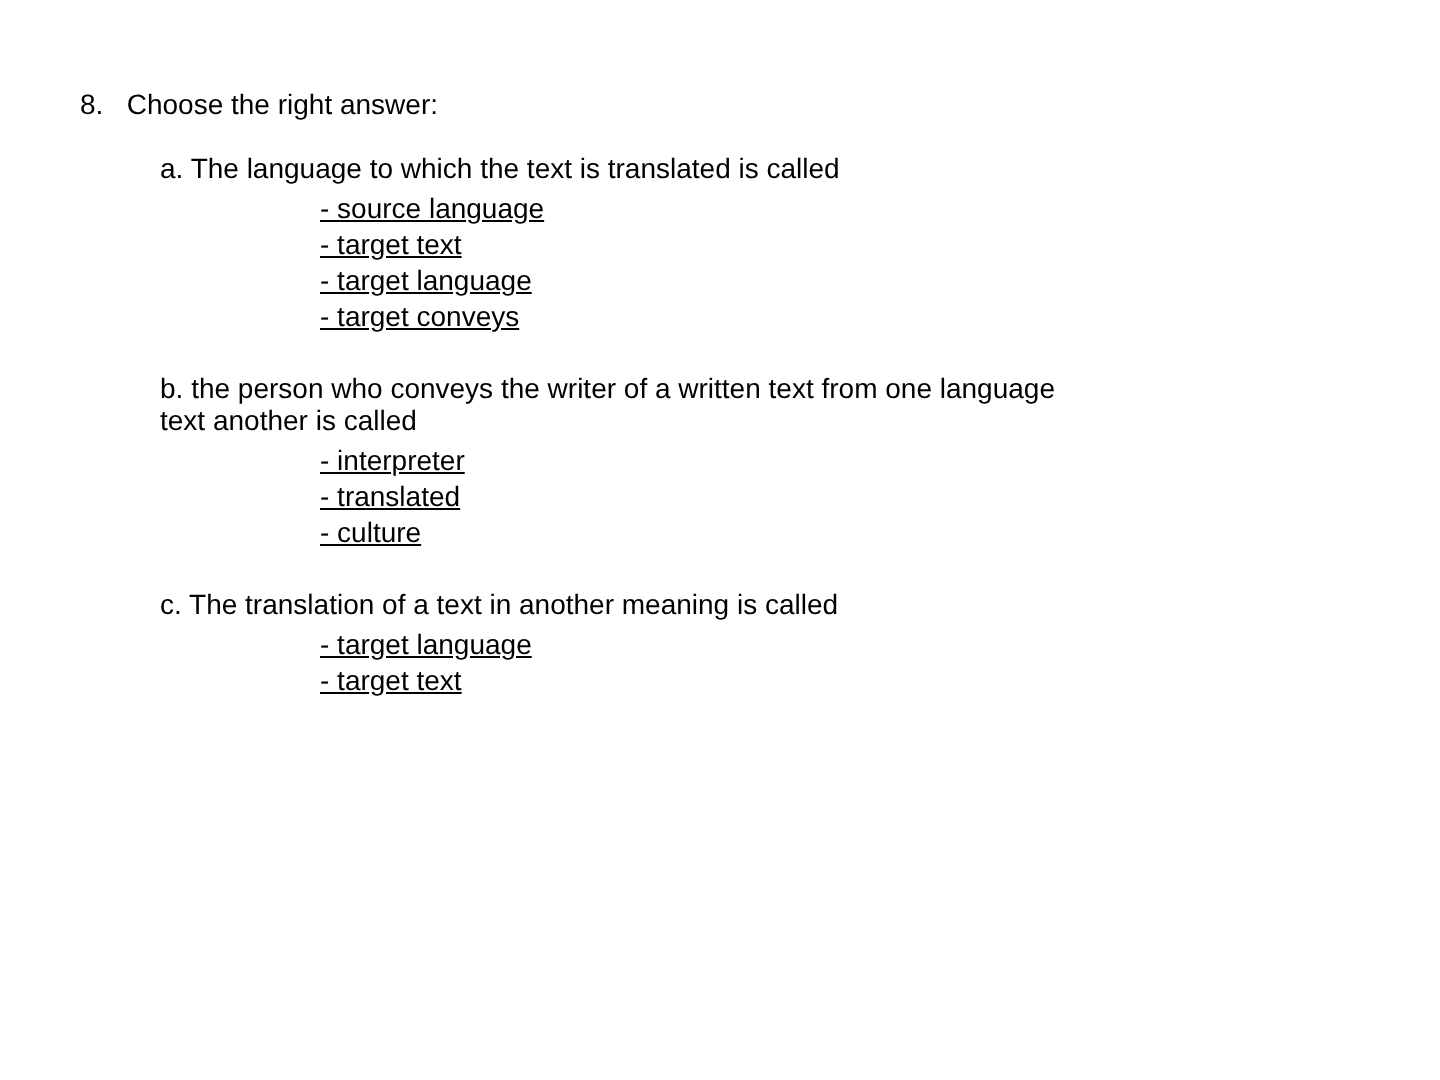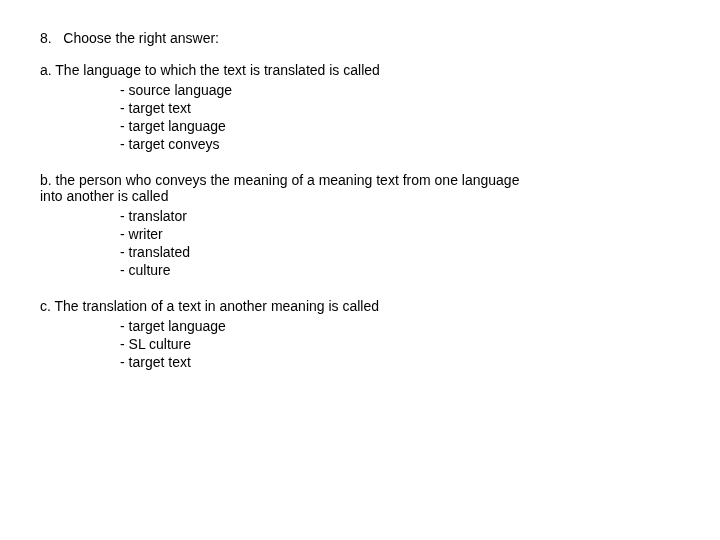--- a/index.html
+++ b/index.html
@@ -12,37 +12,39 @@
       background: #ffffff;
       font-family: Arial, sans-serif;
       font-size: 14px;
       color: #000000;
       width: 720px;
       height: 540px;
       overflow: hidden;
     }
 
     .page {
-      padding: 30px 40px;
+      padding: 44px 40px;
     }
 
     .question-number {
       margin-bottom: 16px;
     }
 
     .sub-question {
+      margin-left: 40px;
       margin-bottom: 20px;
     }
 
     .sub-question-text {
       margin-bottom: 4px;
     }
 
     .options {
       margin-left: 80px;
+      text-decoration: underline;
     }
 
     .option {
       margin: 2px 0;
     }
 
     .sub-b-text {
       margin-bottom: 4px;
     }
   </style>
@@ -64,36 +66,34 @@
     <div class="options">
       <div class="option">- source language</div>
       <div class="option">- target text</div>
       <div class="option">- target language</div>
       <div class="option">- target conveys</div>
     </div>
   </div>
 
   <div class="sub-question">
     <div class="sub-b-text">
-      <span>b. </span><span>the person who conveys the meaning of a meaning text from one language</span>
+      <span>b. </span><span>the person who conveys the writer of a written text from one language</span>
       <br>
-      <span>into another is called</span>
+      <span>text another is called</span>
     </div>
     <div class="options">
-      <div class="option">- translator</div>
-      <div class="option">- writer</div>
+      <div class="option">- interpreter</div>
       <div class="option">- translated</div>
       <div class="option">- culture</div>
     </div>
   </div>
 
   <div class="sub-question">
     <div class="sub-question-text">
       <span>c. </span><span>The translation of a text in another meaning is called</span>
     </div>
     <div class="options">
       <div class="option">- target language</div>
-      <div class="option">- SL culture</div>
       <div class="option">- target text</div>
     </div>
   </div>
 
 </div>
 
 </body></html>

